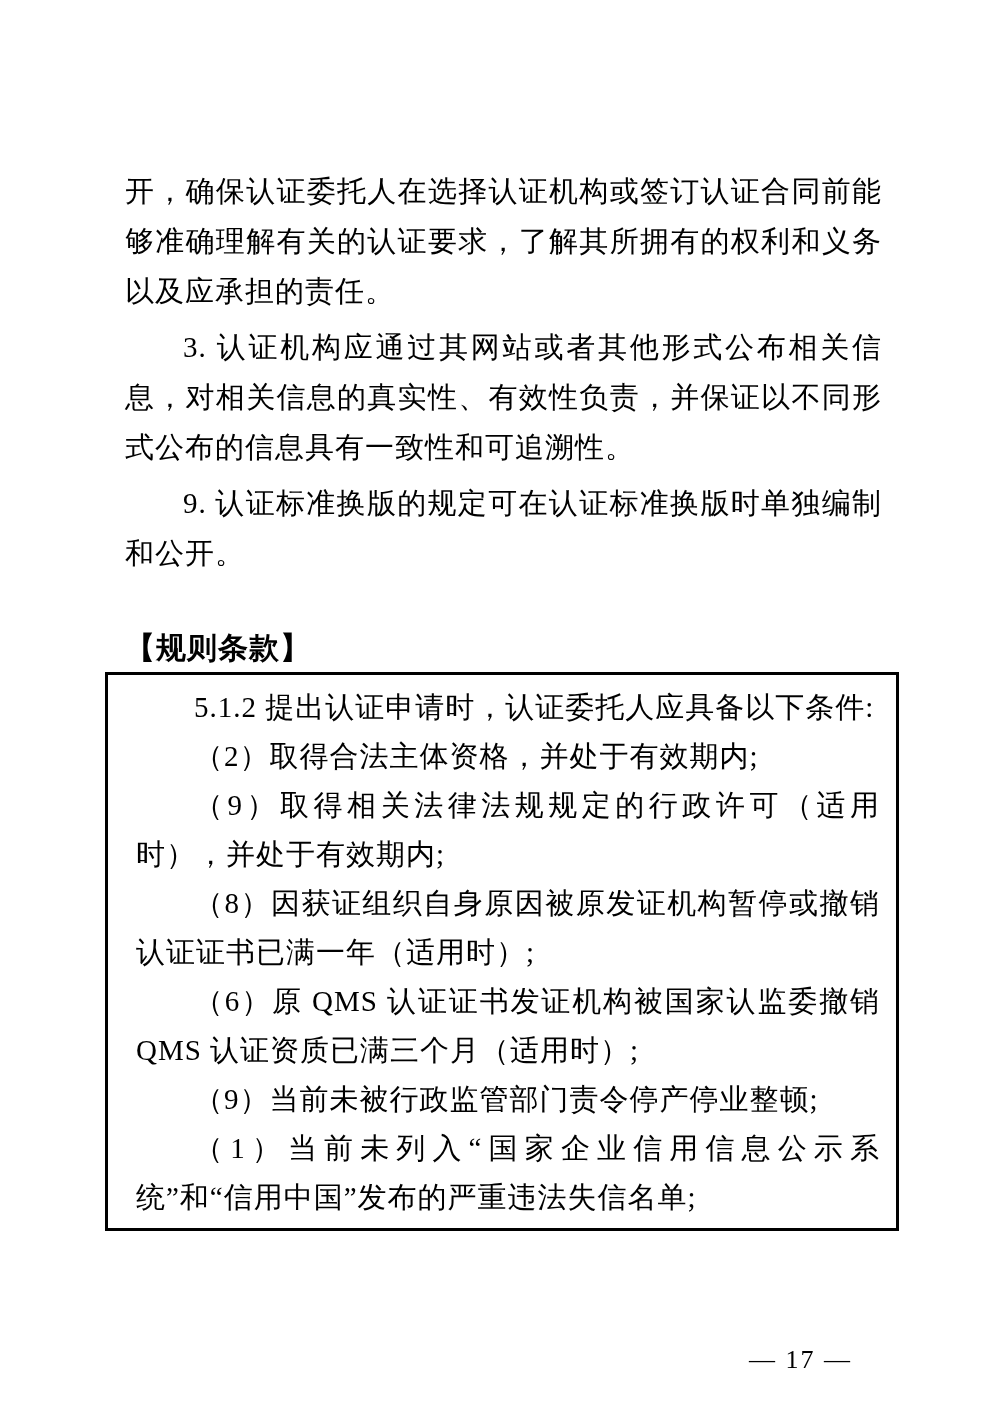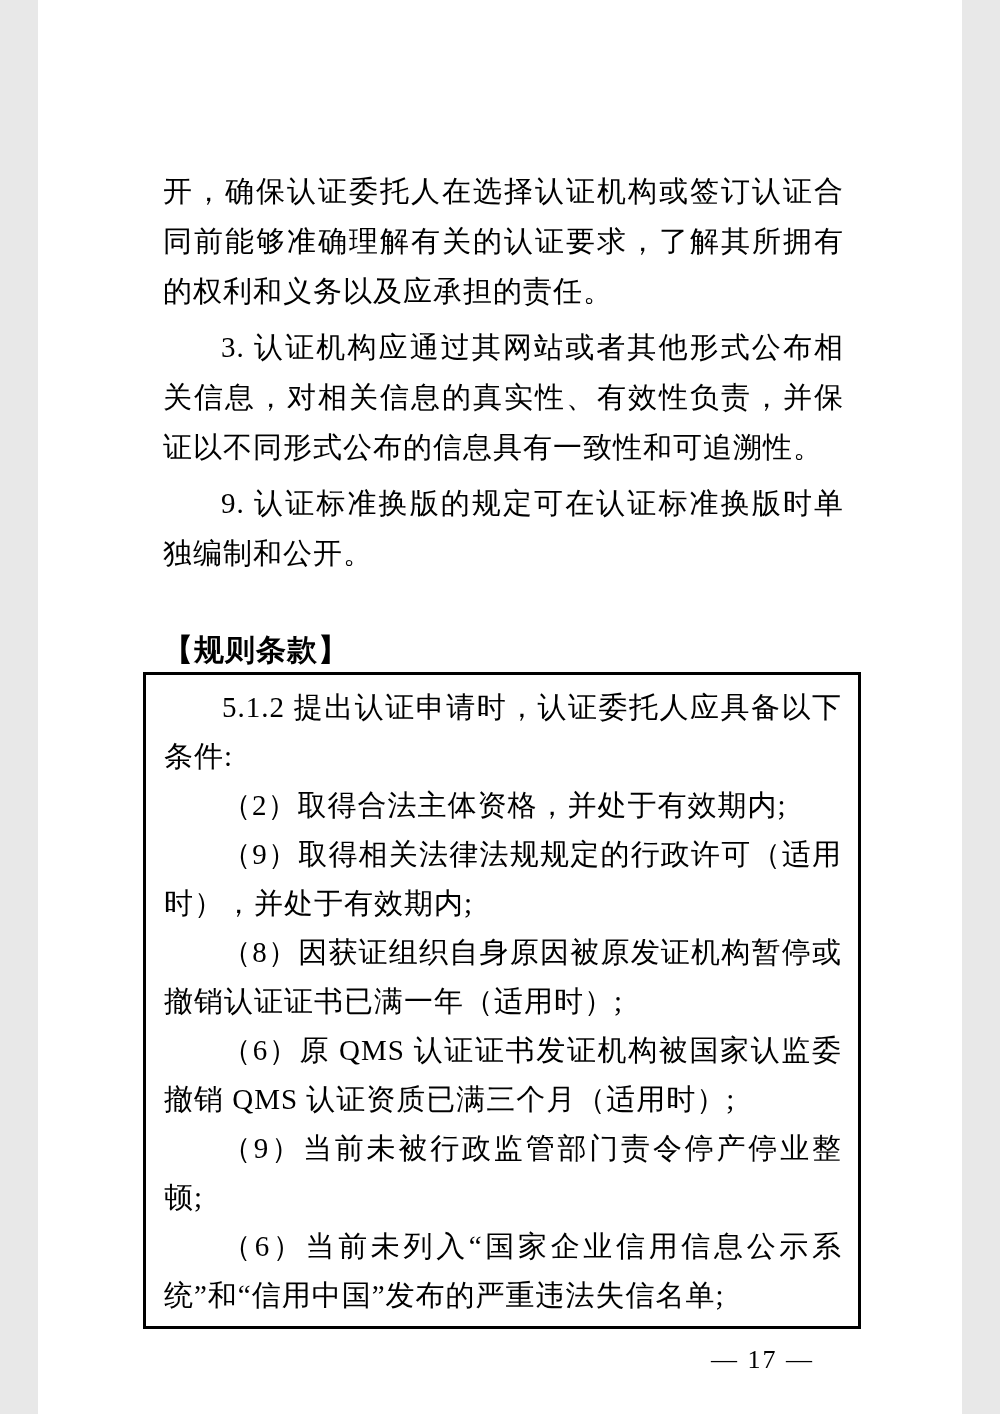--- a/index.html
+++ b/index.html
@@ -1,19 +1,19 @@
 <!DOCTYPE html>
 <html><head>
 <meta charset="utf-8">
 <style>
   * { margin: 0; padding: 0; box-sizing: border-box; }
   html, body { background: #e8e8e8; }
   .page {
     position: relative;
-    width: 924px;
+    width: 1000px;
     height: 1414px;
     margin: 0 auto;
     background: #ffffff;
     overflow: hidden;
     font-family: "Liberation Serif", "DejaVu Serif", serif;
     color: #000000;
   }
   .content {
     position: absolute;
     left: 125px;
@@ -24,31 +24,31 @@
     font-size: 29px;
     line-height: 50px;
     text-align: justify;
     letter-spacing: 1px;
     margin-bottom: 6px;
   }
   .body-para.indent { text-indent: 2em; }
   .section-header {
     margin-top: 52px;
     margin-bottom: 2px;
-    font-family: Liberation Serif, serif;
+    font-family: Liberation Mono, monospace;
     font-weight: bold;
     font-size: 30px;
     line-height: 40px;
     letter-spacing: 1px;
   }
   .rule-box {
     margin-left: -20px;
     margin-right: -17px;
     border: 3px solid #000000;
-    padding: 8px 16px 6px 18px;
+    padding: 8px 16px 6px 28px;
   }
   .rule-line {
     font-size: 29px;
     line-height: 49px;
     text-align: justify;
     text-indent: 2em;
     letter-spacing: 1px;
   }
   .page-number {
     position: absolute;
@@ -74,19 +74,19 @@
 
     <div class="section-header">【规则条款】</div>
 
     <div class="rule-box">
       <p class="rule-line">5.1.2 提出认证申请时，认证委托人应具备以下条件:</p>
       <p class="rule-line">（2）取得合法主体资格，并处于有效期内;</p>
       <p class="rule-line">（9）取得相关法律法规规定的行政许可（适用时），并处于有效期内;</p>
       <p class="rule-line">（8）因获证组织自身原因被原发证机构暂停或撤销认证证书已满一年（适用时）;</p>
       <p class="rule-line">（6）原 QMS 认证证书发证机构被国家认监委撤销 QMS 认证资质已满三个月（适用时）;</p>
       <p class="rule-line">（9）当前未被行政监管部门责令停产停业整顿;</p>
-      <p class="rule-line">（6）当前未列入“国家企业信用信息公示系统”和“信用中国”发布的严重违法失信名单;</p>
+      <p class="rule-line">（1）当前未列入“国家企业信用信息公示系统”和“信用中国”发布的严重违法失信名单;</p>
     </div>
 
   </div>
 
   <div class="page-number">— 17 —</div>
 </div>
 
 </body></html>

